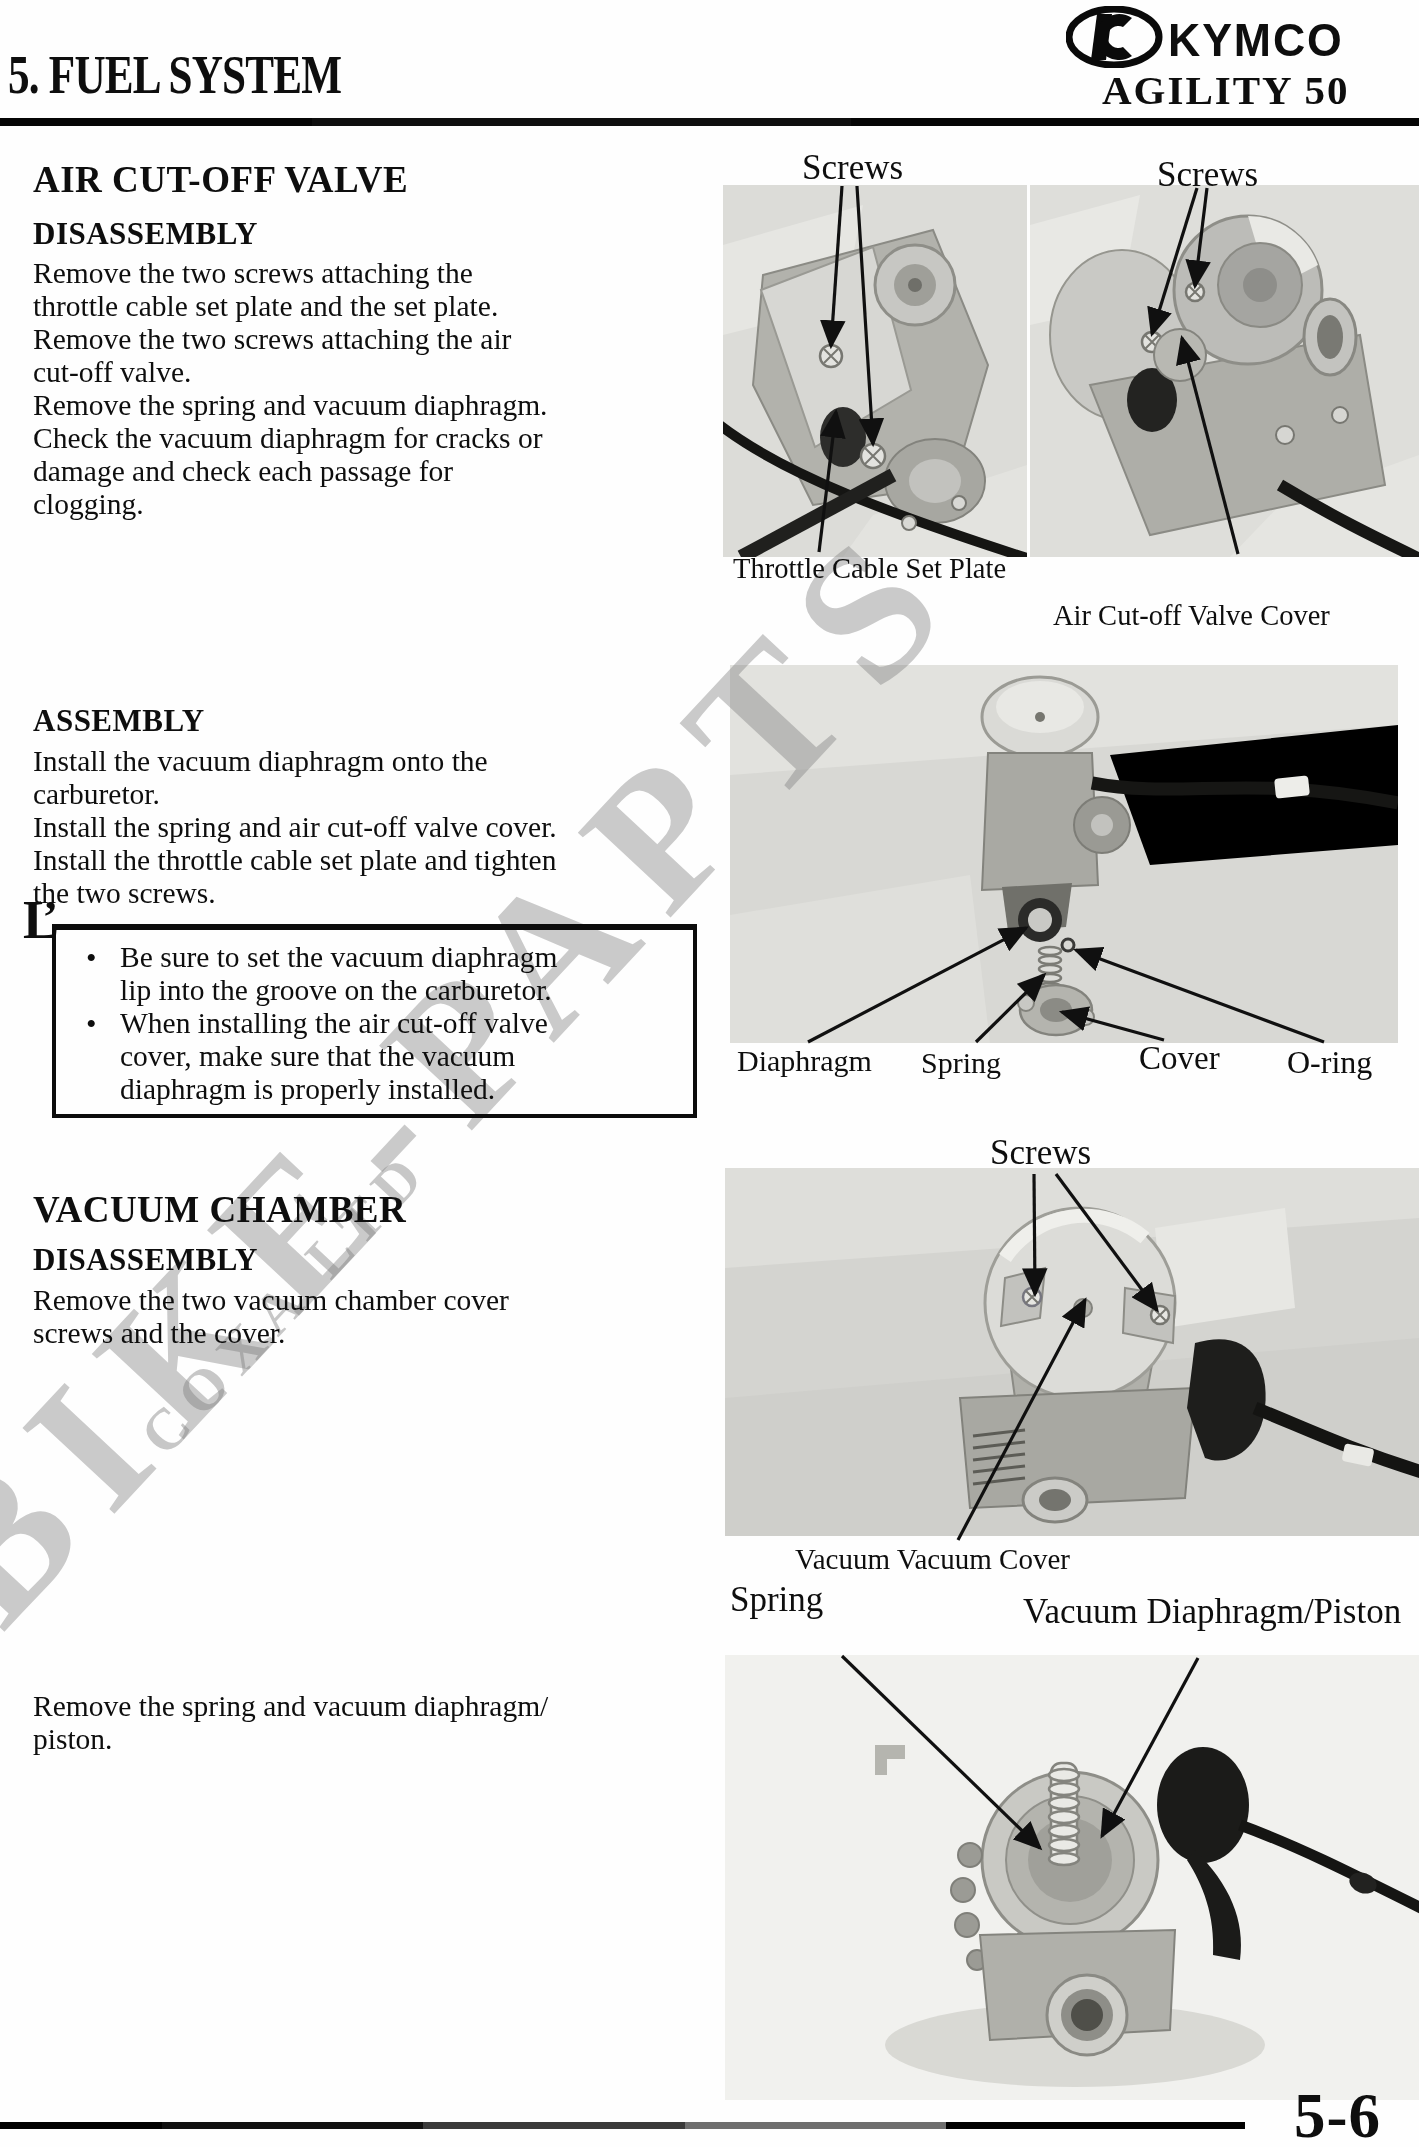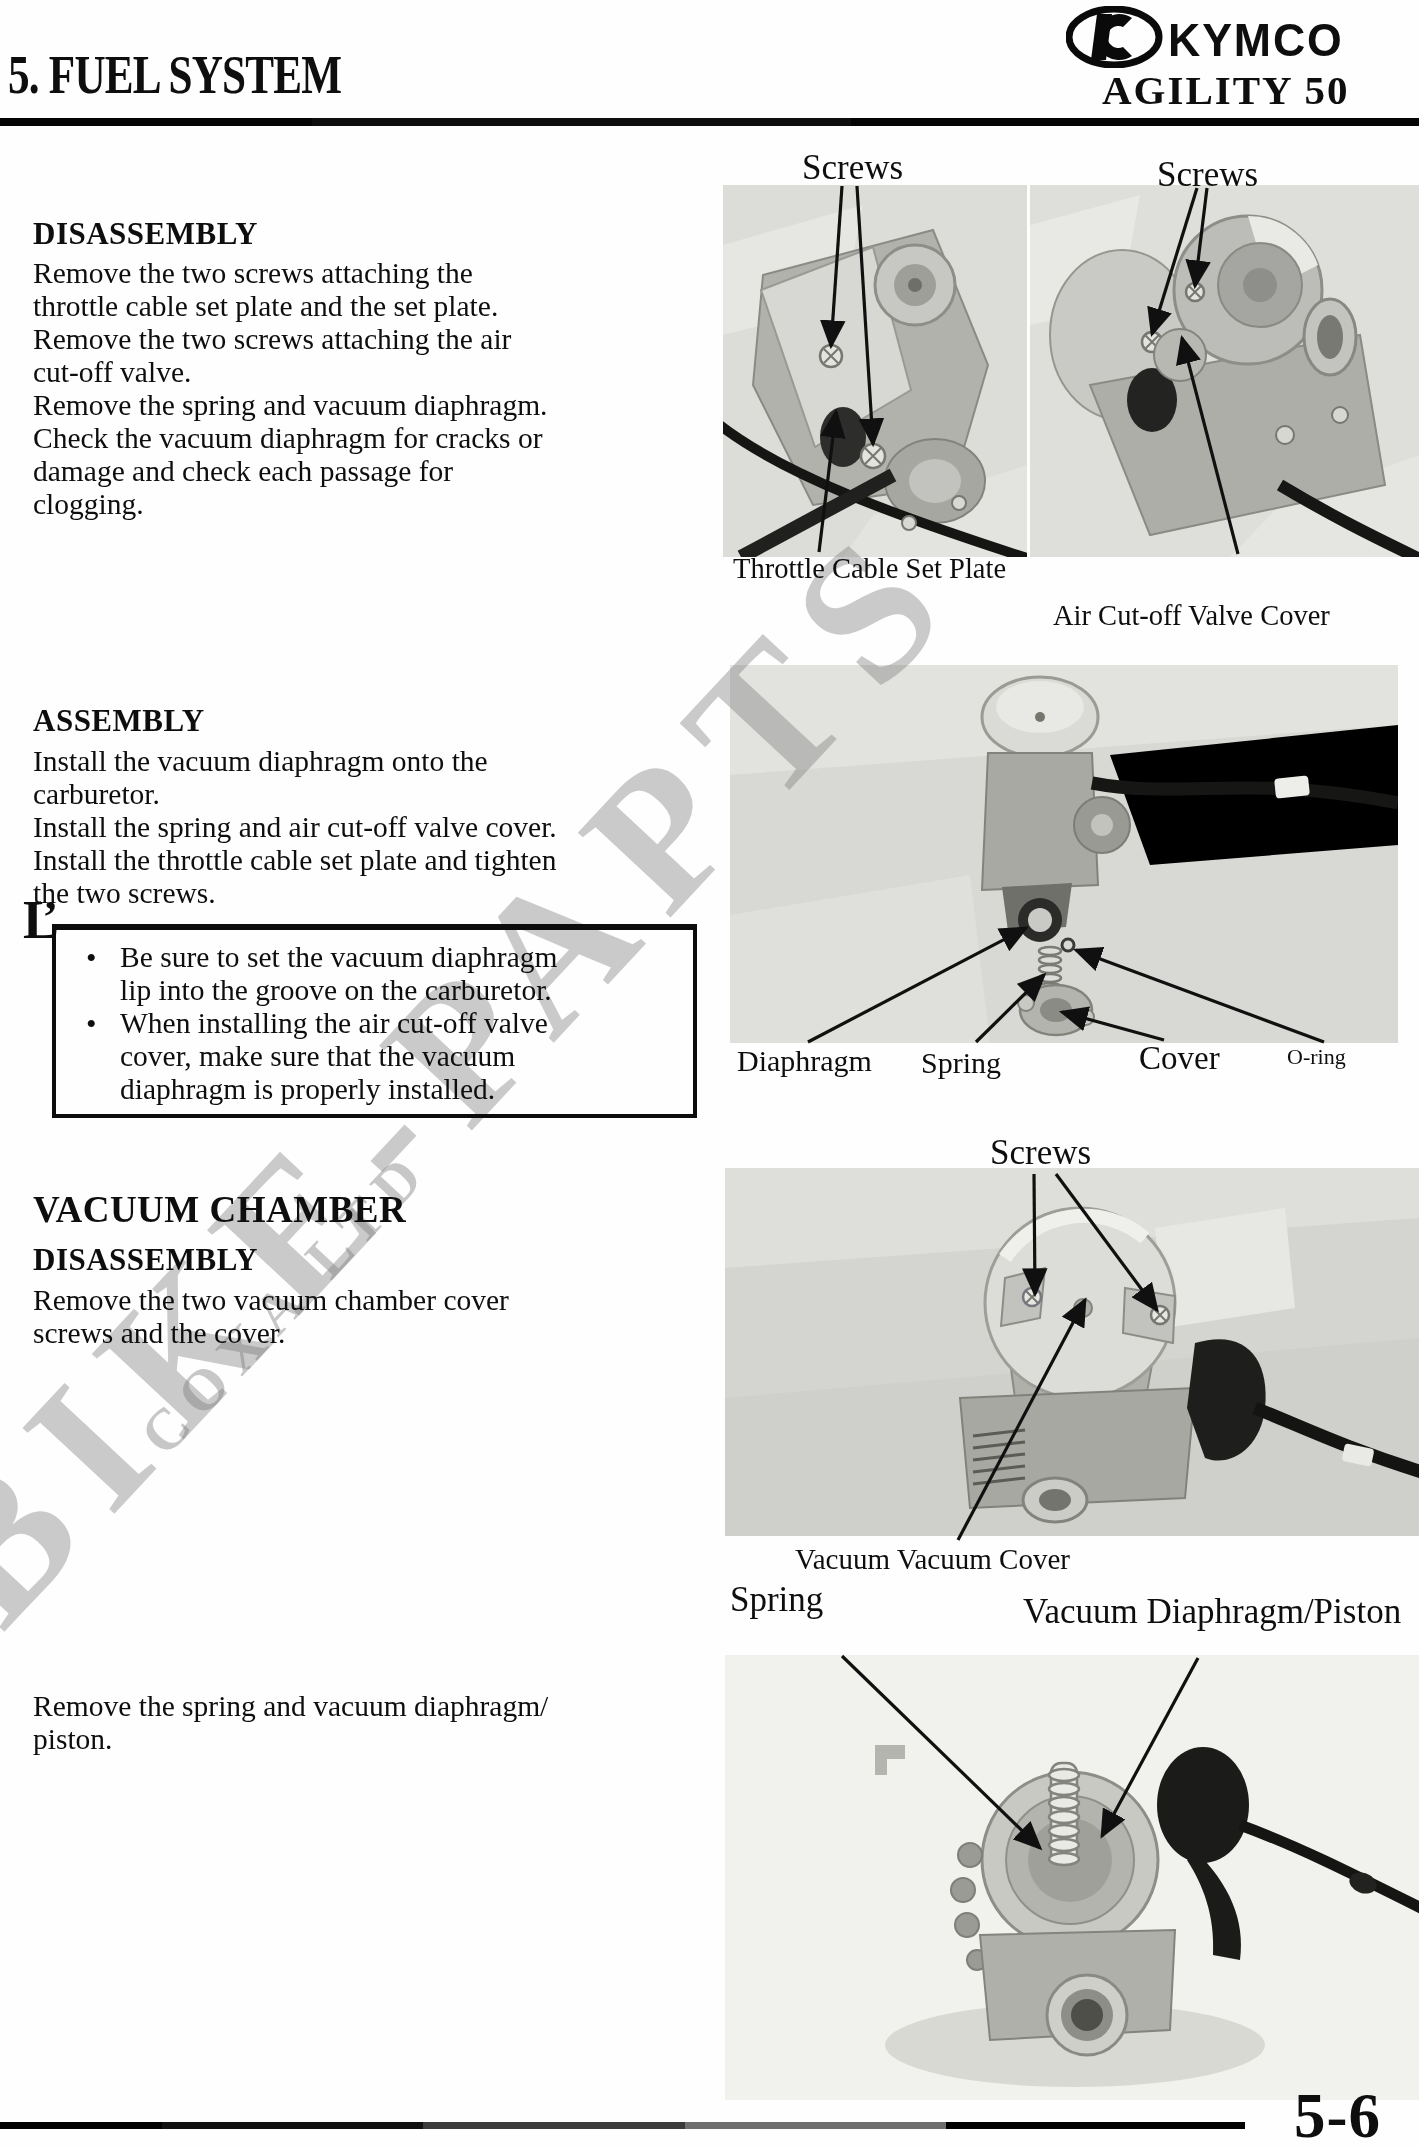--- a/index.html
+++ b/index.html
@@ -39,21 +39,21 @@
 
   
   .fig-label{font-size:35px;white-space:nowrap;background:transparent;}
   #lbl-screws-1l{left:802px;top:148px;}
   #lbl-screws-1r{left:1157px;top:155px;}
   #cap-fig1-left{left:733px;top:553px;font-size:28.5px;}
   #cap-fig1-right{left:1053px;top:556px;font-size:28.5px;margin-top:44px;}
   #lbl-diaphragm{left:737px;top:1044px;font-size:30px;}
   #lbl-spring2{left:921px;top:1046px;font-size:30px;}
   #lbl-cover{left:1139px;top:1040px;font-size:33px;}
-  #lbl-oring{left:1287px;top:1044px;font-size:22px;}
+  #lbl-oring{left:1287px;top:1044px;font-size:32px;}
   #lbl-screws-3{left:990px;top:1133px;}
   #cap-fig3{left:795px;top:1543px;font-size:29px;}
   #lbl-spring4{left:730px;top:1580px;}
   #lbl-vdp4{left:1023px;top:1592px;}
 
   
   .photo{display:block;margin:0;padding:0;}
   #photo-1l{left:723px;top:185px;}
   #photo-1r{left:1030px;top:185px;}
   #photo-2{left:730px;top:665px;}
@@ -90,20 +90,21 @@
     <svg width="100" height="62" viewBox="0 0 100 62">
       <ellipse cx="48" cy="31" rx="45" ry="28" fill="none" stroke="#0a0a0a" stroke-width="7"></ellipse>
       <polygon points="31,8 46,8 40,54 25,54" fill="#0a0a0a"></polygon>
       <path d="M 66,12 A 23,23 0 1 0 66,50 L 57,41 A 11,11 0 1 1 57,21 Z" fill="#0a0a0a"></path>
     </svg>
   </div>
   <div class="abs z4" id="brand-name">KYMCO</div>
   <div class="abs z4" id="model-name">AGILITY 50</div>
   <div class="abs z4" id="header-rule"></div>
 
+  <div class="abs z4 h1" id="acv-title">AIR CUT-OFF VALVE</div>
   <div class="abs z4 h2" id="acv-dis-h">DISASSEMBLY</div>
   <div class="abs z4 body-text" id="acv-dis-p">Remove the two screws attaching the
 throttle cable set plate and the set plate.
 Remove the two screws attaching the air
 cut-off valve.
 Remove the spring and vacuum diaphragm.
 Check the vacuum diaphragm for cracks or
 damage and check each passage for
 clogging.</div>
 

